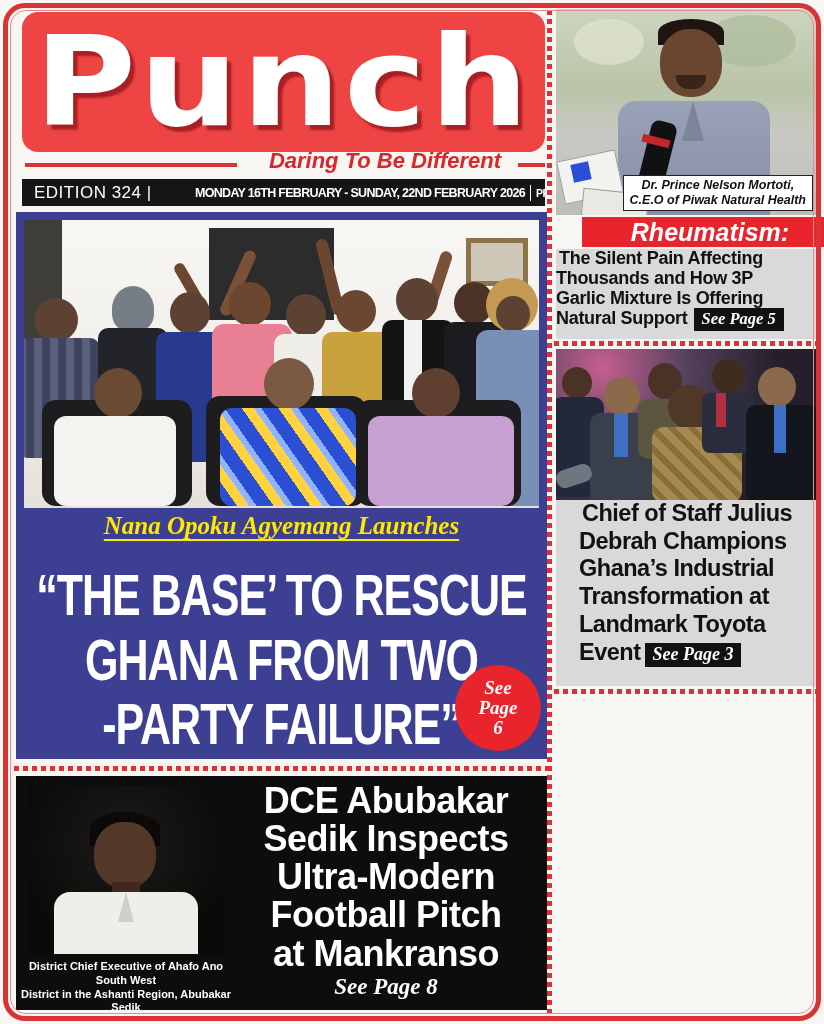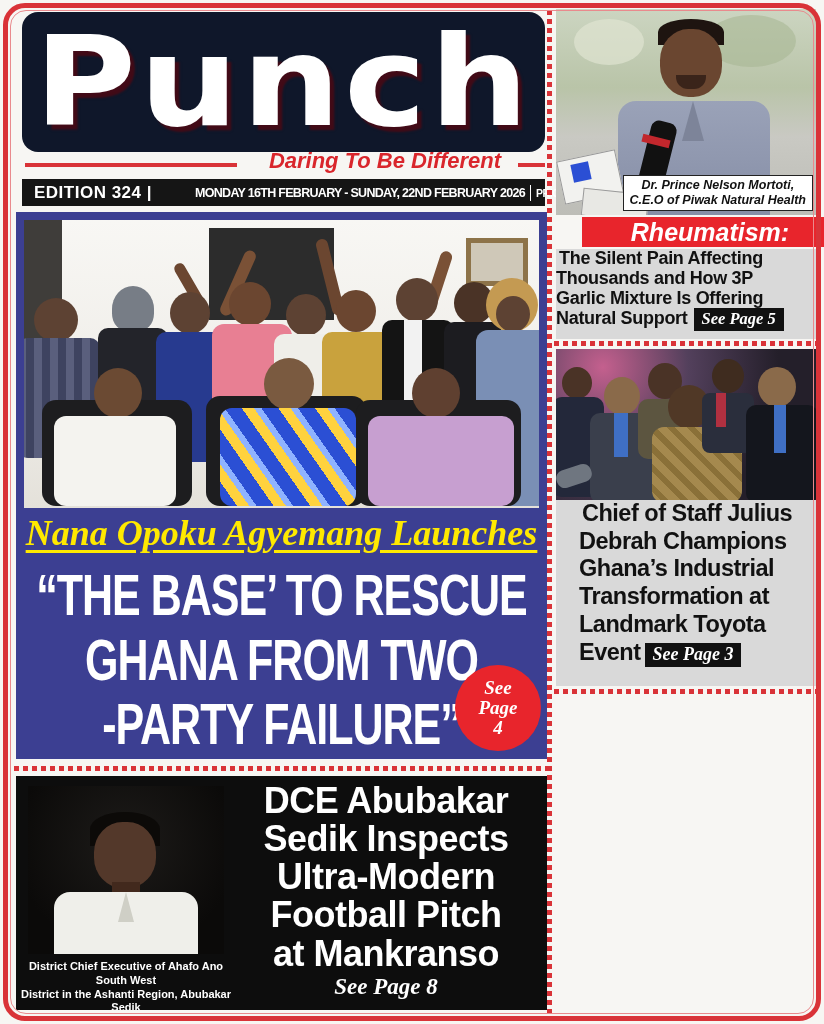--- a/index.html
+++ b/index.html
@@ -8,40 +8,40 @@
   
   .frame{position:absolute;left:3px;top:3px;right:3px;bottom:3px;border:5px solid #d93338;
          border-radius:22px;pointer-events:none;z-index:40;}
   .frame2{position:absolute;left:10px;top:10px;right:10px;bottom:10px;border:1px solid #e98a8d;
          border-radius:16px;pointer-events:none;z-index:40;}
 
   .abs{position:absolute;}
   .o{position:absolute;}
 
   
-  .mast{left:22px;top:12px;width:523px;height:140px;background:#0f172a;border-radius:16px;
+  .mast{left:22px;top:12px;width:523px;height:140px;background:#ef4444;border-radius:16px;
         display:flex;align-items:center;justify-content:center;overflow:hidden;}
   .mast .logo{color:#fff;font-family:"DejaVu Sans",sans-serif;font-weight:bold;font-size:124px;
         letter-spacing:3px;transform:scaleX(1.12);line-height:1;
         text-shadow:4px 5px 2px rgba(110,0,8,.55);}
   .tagline-line{height:4px;background:#d93338;top:163px;}
   .tagline{top:148px;left:240px;width:290px;text-align:center;color:#d9262c;
         font-size:22px;font-weight:bold;font-style:italic;}
   .edbox{background:#151515;color:#fff;display:flex;align-items:center;height:27px;top:179px;}
-  .ed1{left:22px;width:158px;font-size:17px;font-weight:bold;padding-left:12px;letter-spacing:.5px;}
+  .ed1{left:22px;width:158px;font-size:17px;font-weight:normal;padding-left:12px;letter-spacing:.5px;}
   .ed2{left:188px;width:357px;justify-content:space-between;padding:0 7px;box-sizing:border-box;}
   .eddate{font-size:12.5px;font-weight:bold;letter-spacing:-0.7px;white-space:nowrap;}
   .edsep{width:1px;height:16px;background:#fff;margin:0 5px;flex:0 0 auto;}
   .edprice{font-size:10.5px;font-weight:bold;letter-spacing:-0.4px;white-space:nowrap;}
 
   
   .mainbox{left:16px;top:212px;width:531px;height:547px;background:#3c3f92;}
   .mainphoto{left:8px;top:8px;width:515px;height:288px;background:linear-gradient(180deg,#f8f7f4 0%,#efede8 60%,#e4e1da 100%);overflow:hidden;}
   .kicker{left:0;top:300px;width:531px;text-align:center;color:#ffe900;font-family:"Liberation Serif",serif;
-        font-weight:bold;font-style:italic;font-size:36px;text-decoration:underline;text-underline-offset:5px;}
+        font-weight:bold;font-style:italic;font-size:25px;text-decoration:underline;text-underline-offset:5px;}
   .bigheads{left:0;top:352px;width:531px;text-align:center;color:#ffffff;font-weight:bold;
         font-size:43px;line-height:1.13;letter-spacing:-1px;white-space:pre-line;
         transform:scaleY(1.32);transform-origin:top center;}
   .seecircle{right:6px;bottom:8px;width:86px;height:86px;background:#e8252c;border-radius:50%;
         display:flex;align-items:center;justify-content:center;text-align:center;color:#fff;
         font-family:"Liberation Serif",serif;font-weight:bold;font-style:italic;font-size:19px;
         line-height:1.05;white-space:pre-line;}
 
   
   .dots-h{height:5px;background-image:repeating-linear-gradient(90deg,#d93338 0 5px,transparent 5px 9px);}
@@ -139,21 +139,21 @@
       <div class="o" style="left:196px;top:188px;width:136px;height:98px;background:repeating-linear-gradient(55deg,#2b4fd4 0 14px,#ffd23e 14px 24px,#8fb3ff 24px 30px);border-radius:12px;"></div>
       <div class="o" style="left:388px;top:148px;width:48px;height:50px;background:#5f4030;border-radius:50%;"></div>
       <div class="o" style="left:344px;top:196px;width:146px;height:90px;background:#c79fd0;border-radius:12px;"></div>
     </div>
     <div class="abs kicker">Nana Opoku Agyemang Launches</div>
     <div class="abs bigheads">“THE BASE’ TO RESCUE
 GHANA FROM TWO
 -PARTY FAILURE”</div>
     <div class="abs seecircle">See
 Page
-4</div>
+6</div>
   </div>
 
   <div class="abs dots-h" style="left:14px;top:766px;width:534px;"></div>
 
   <div class="abs blackbox">
     <div class="abs sedikphoto">
       <div class="o" style="left:62px;top:26px;width:70px;height:34px;background:#0c0a08;border-radius:50% 50% 0 0;"></div>
       <div class="o" style="left:66px;top:36px;width:62px;height:66px;background:#53382a;border-radius:46%;"></div>
       <div class="o" style="left:84px;top:96px;width:28px;height:16px;background:#42291d;"></div>
       <div class="o" style="left:26px;top:106px;width:144px;height:62px;background:#efefea;border-radius:16px 16px 0 0;"></div>

